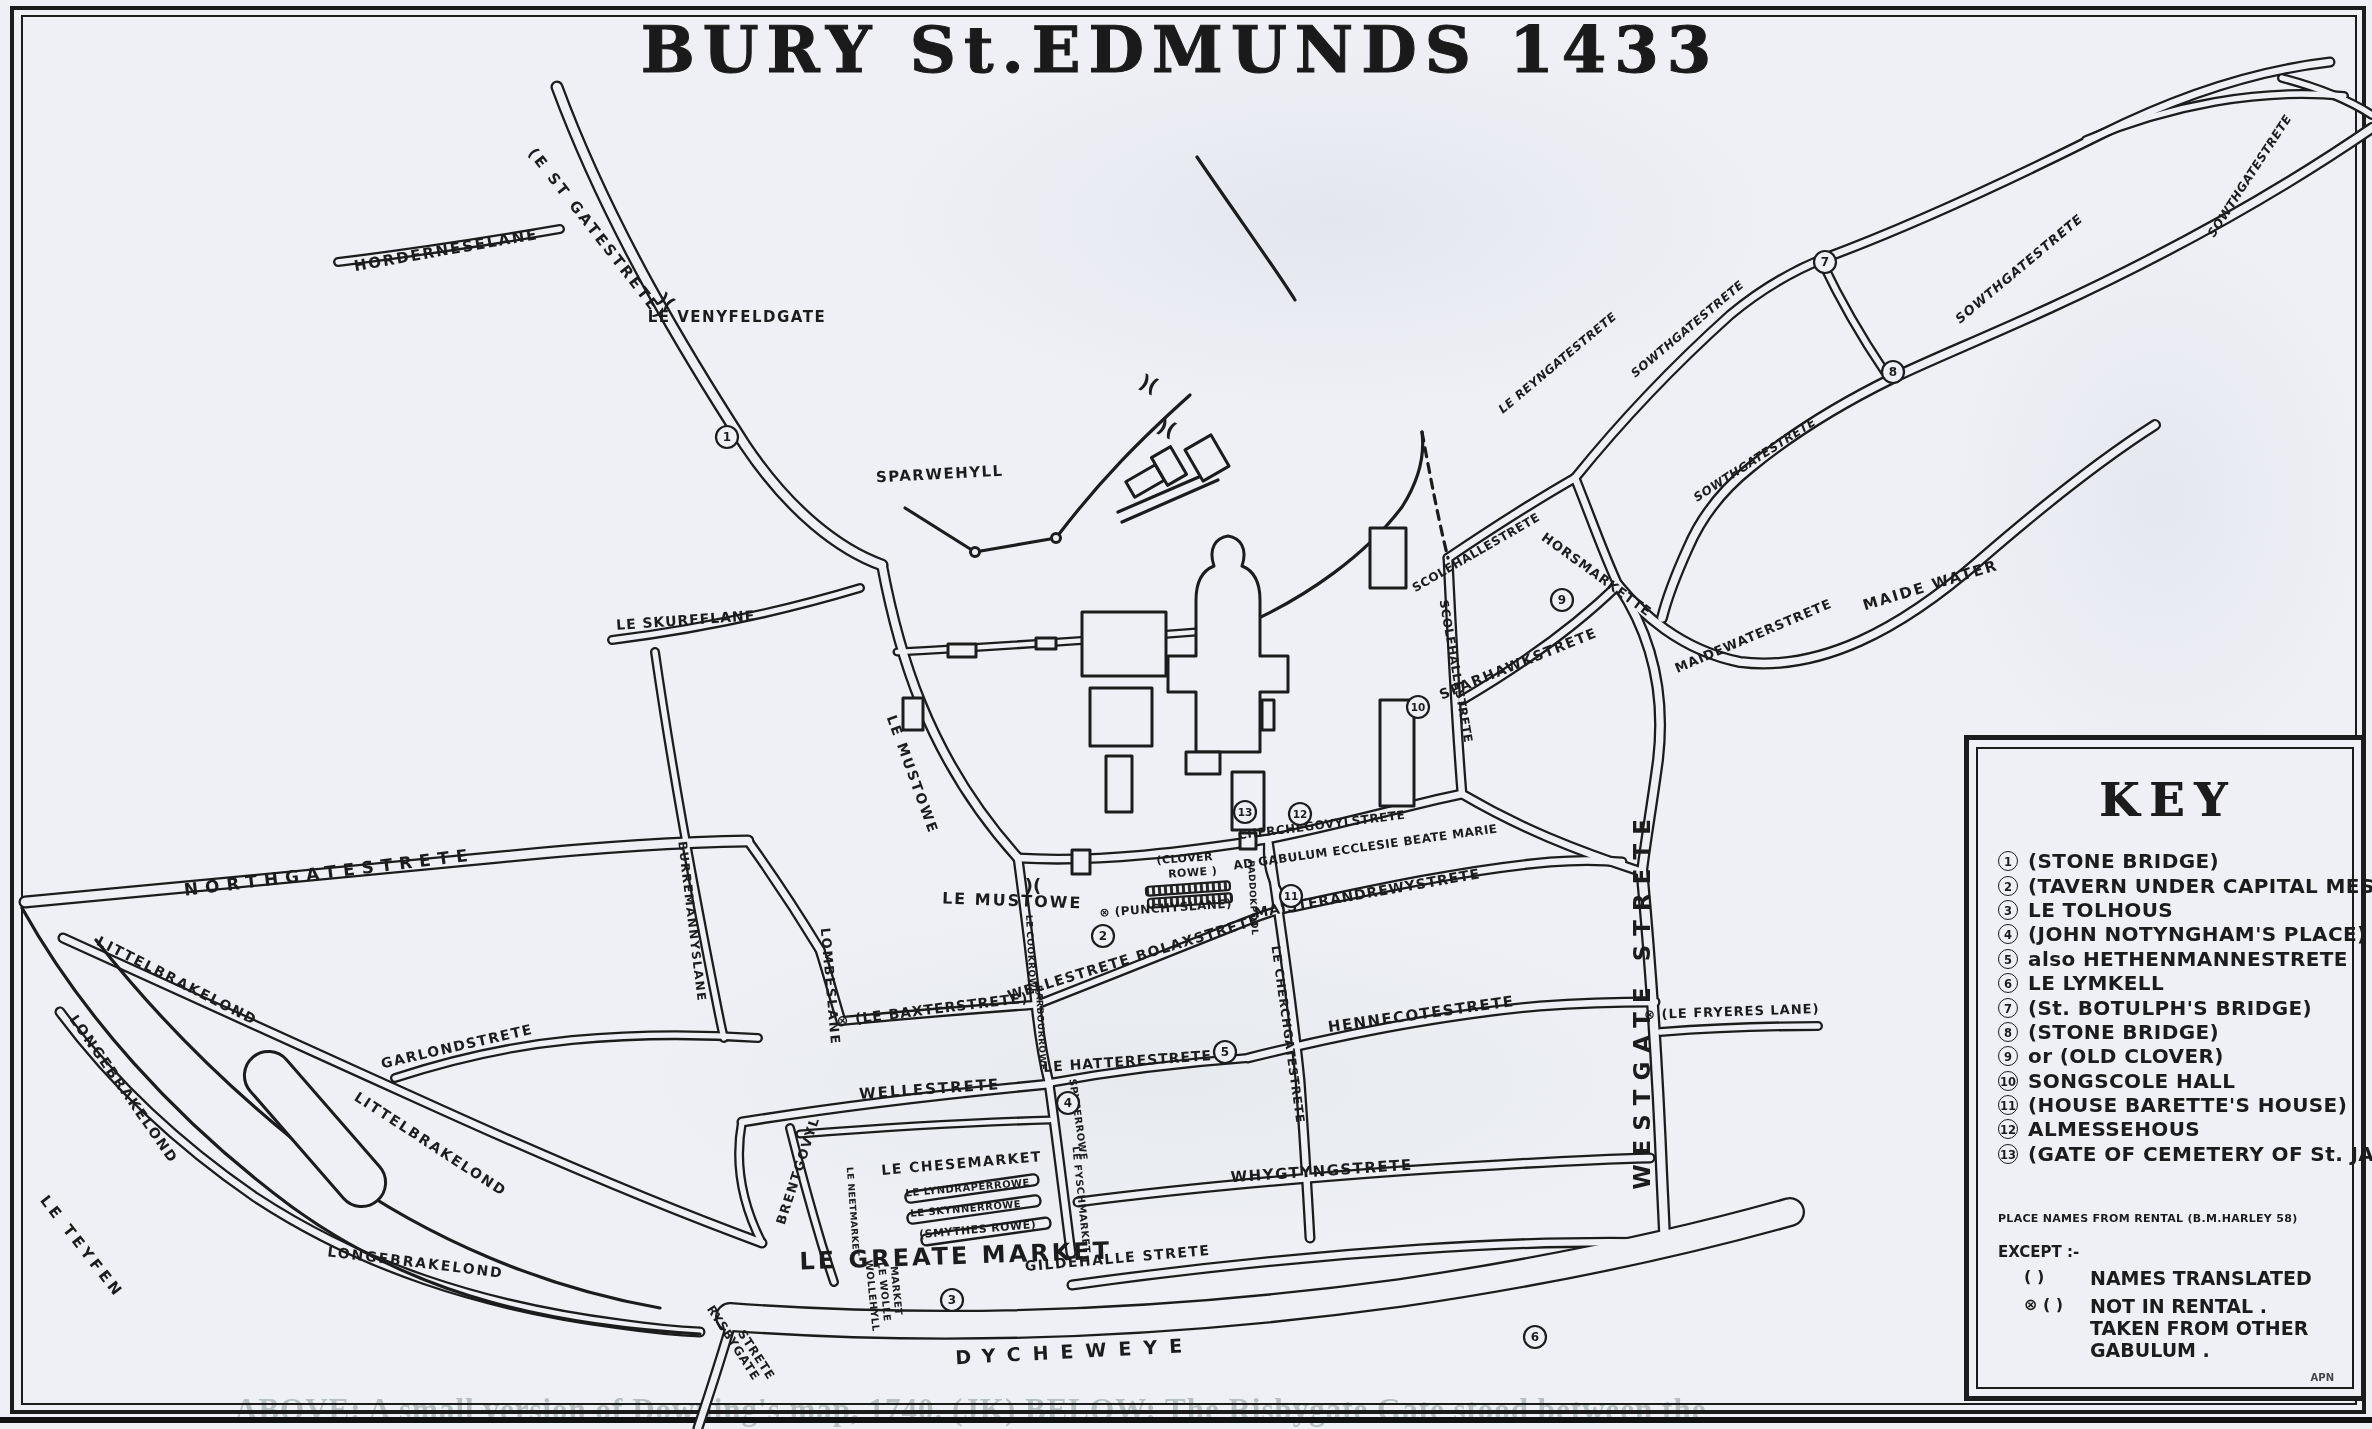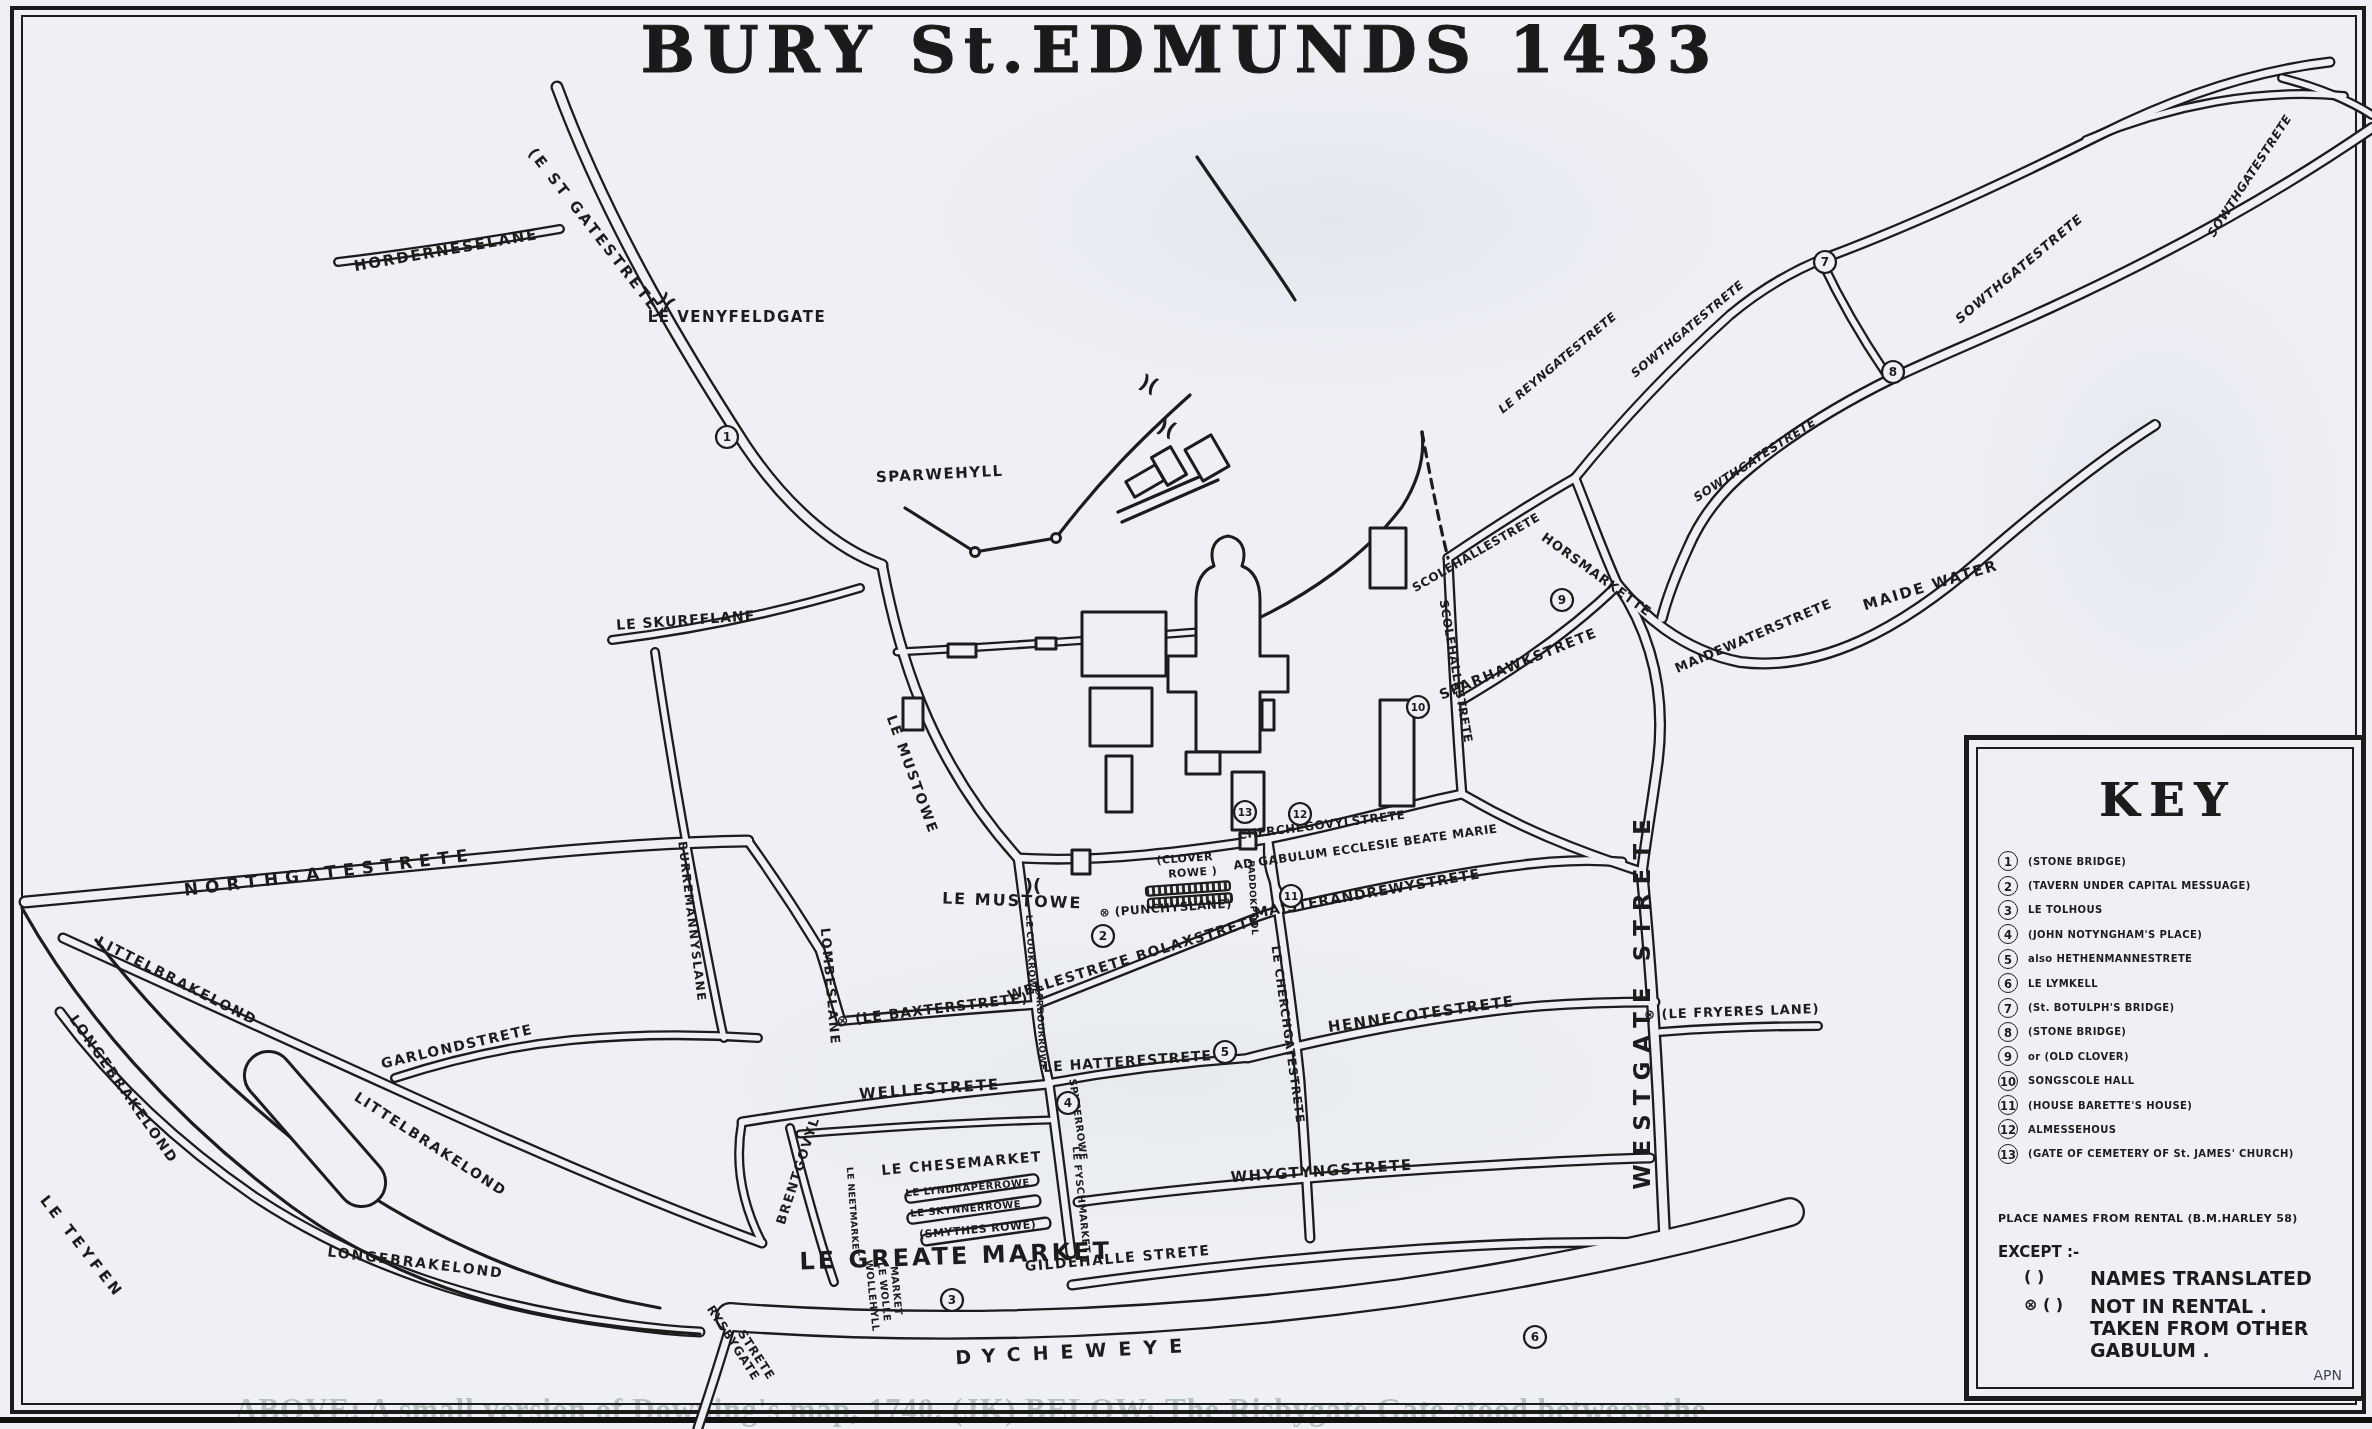--- a/index.html
+++ b/index.html
@@ -30,28 +30,28 @@
   
   #key-box { position:absolute; left:1964px; top:735px; width:402px; height:666px;
              border:5px solid var(--ink); background:var(--paper); box-sizing:border-box; }
   #key-inner { position:absolute; left:7px; top:7px; right:7px; bottom:7px; border:2px solid var(--ink); padding:10px 14px 6px 20px; box-sizing:border-box;}
   #key-title { text-align:center; font-size:46px; font-weight:700; letter-spacing:10px;
                font-family:"DejaVu Serif",serif; color:var(--ink); margin:14px 0 22px 0;
                text-shadow:1px 0 var(--ink); }
   .krow { display:flex; align-items:center; gap:10px; height:24.4px; color:var(--ink); }
   .knum { flex:0 0 auto; width:20px; height:20px; border:1.7px solid var(--ink); border-radius:50%;
           font-size:11.5px; font-weight:700; line-height:20px; text-align:center; box-sizing:border-box; }
-  .ktxt { font-size:10px; font-weight:700; letter-spacing:.4px; white-space:nowrap; }
+  .ktxt { font-size:20px; font-weight:700; letter-spacing:.4px; white-space:nowrap; }
   #key-note { margin-top:46px; color:var(--ink); }
   #key-note .n1 { font-size:11px; font-weight:700; letter-spacing:.3px; }
   #key-note .n2 { font-size:15px; font-weight:700; margin-top:18px; }
   .lrow { display:flex; gap:10px; margin-top:6px; margin-left:26px; color:var(--ink); }
   .lsym { font-size:16px; font-weight:700; flex:0 0 56px; }
   .ltxt { font-size:19px; font-weight:700; max-width:250px; }
-  #key-sig { position:absolute; right:10px; bottom:4px; font-size:14px; font-weight:400; color:#44474f; }
+  #key-sig { position:absolute; right:18px; bottom:4px; font-size:10px; font-weight:700; color:#44474f; }
 </style>
 </head>
 <body>
 
 <div id="stage">
   <div class="ghost g1"></div>
   <div class="ghost g2"></div>
   <div class="ghost g3"></div>
   <div id="ghost-caption">ABOVE: A small version of Downing's map, 1740. (JK) BELOW: The Risbygate Gate stood between the</div>
 

